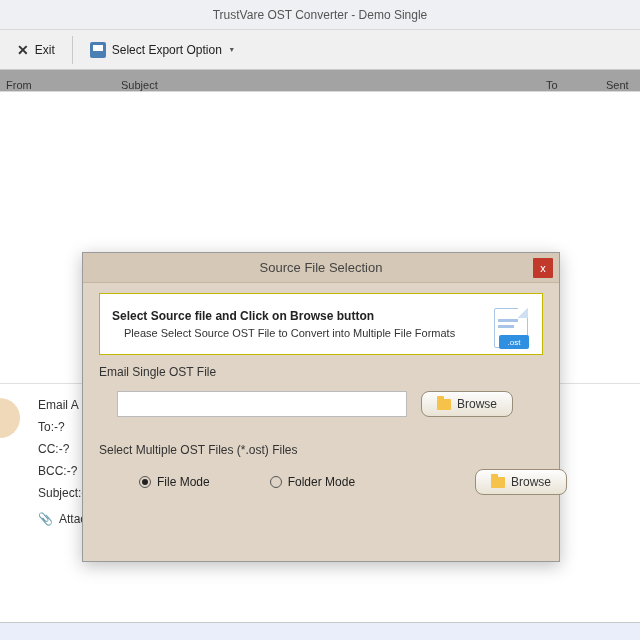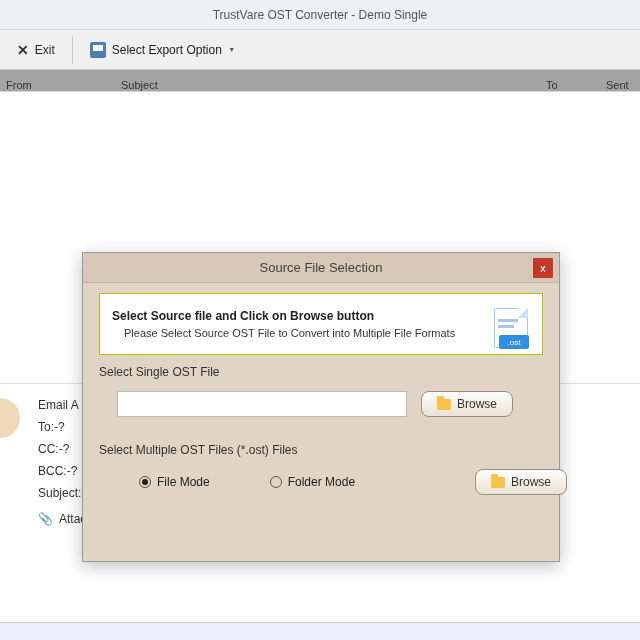--- a/index.html
+++ b/index.html
@@ -171,21 +171,21 @@
         <div class="info-sub">Please Select Source OST File to Convert into Multiple File Formats</div>
         <div class="ost-icon">
           <div class="ost-doc">
             <div class="ost-stripe"></div>
             <div class="ost-stripe s2"></div>
             <div class="ost-ext">.ost</div>
           </div>
         </div>
       </div>
 
-      <div class="section-label">Select Single OST File</div>
+      <div class="section-label">Email Single OST File</div>
       <div class="row-single">
         <input class="path-input" type="text" value="" style="">
         <div class="browse-btn">
           <span class="folder-ico"></span>
           <span>Browse</span>
         </div>
       </div>
 
       <div class="section-multi">
         <div class="section-label">Select Multiple OST Files (*.ost) Files</div>

